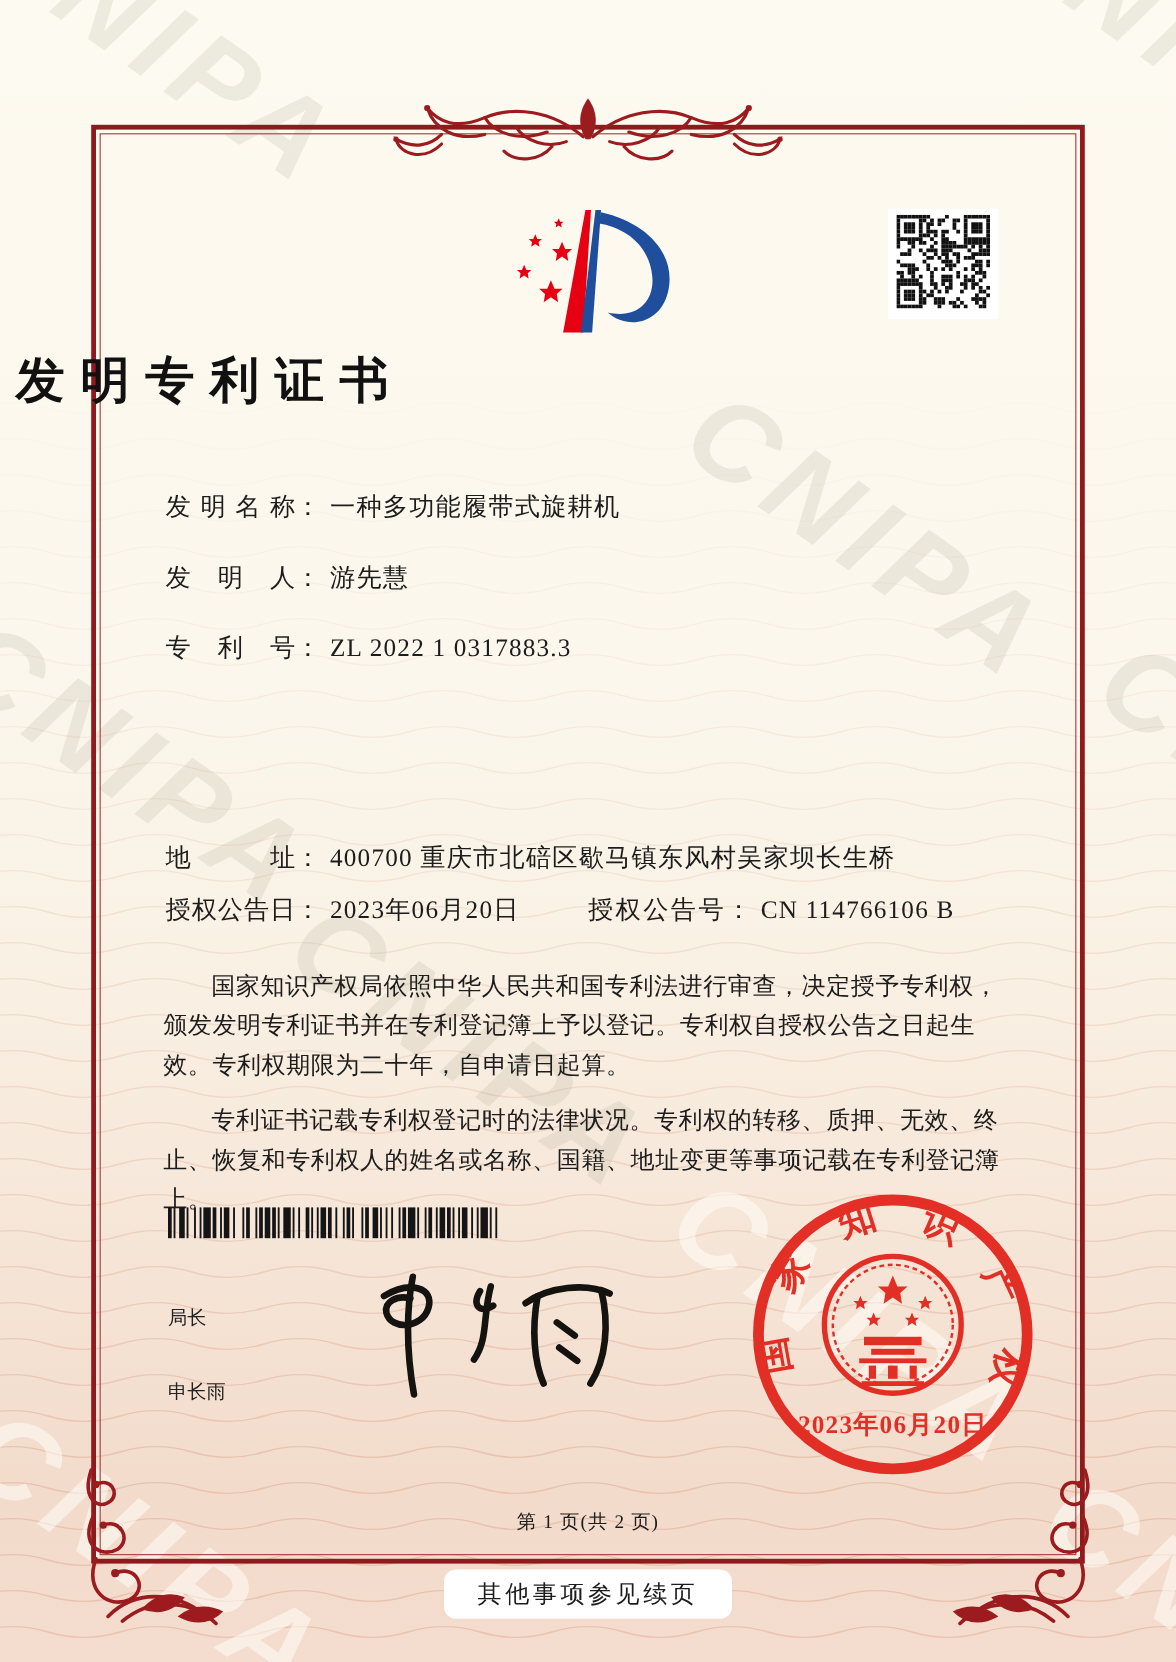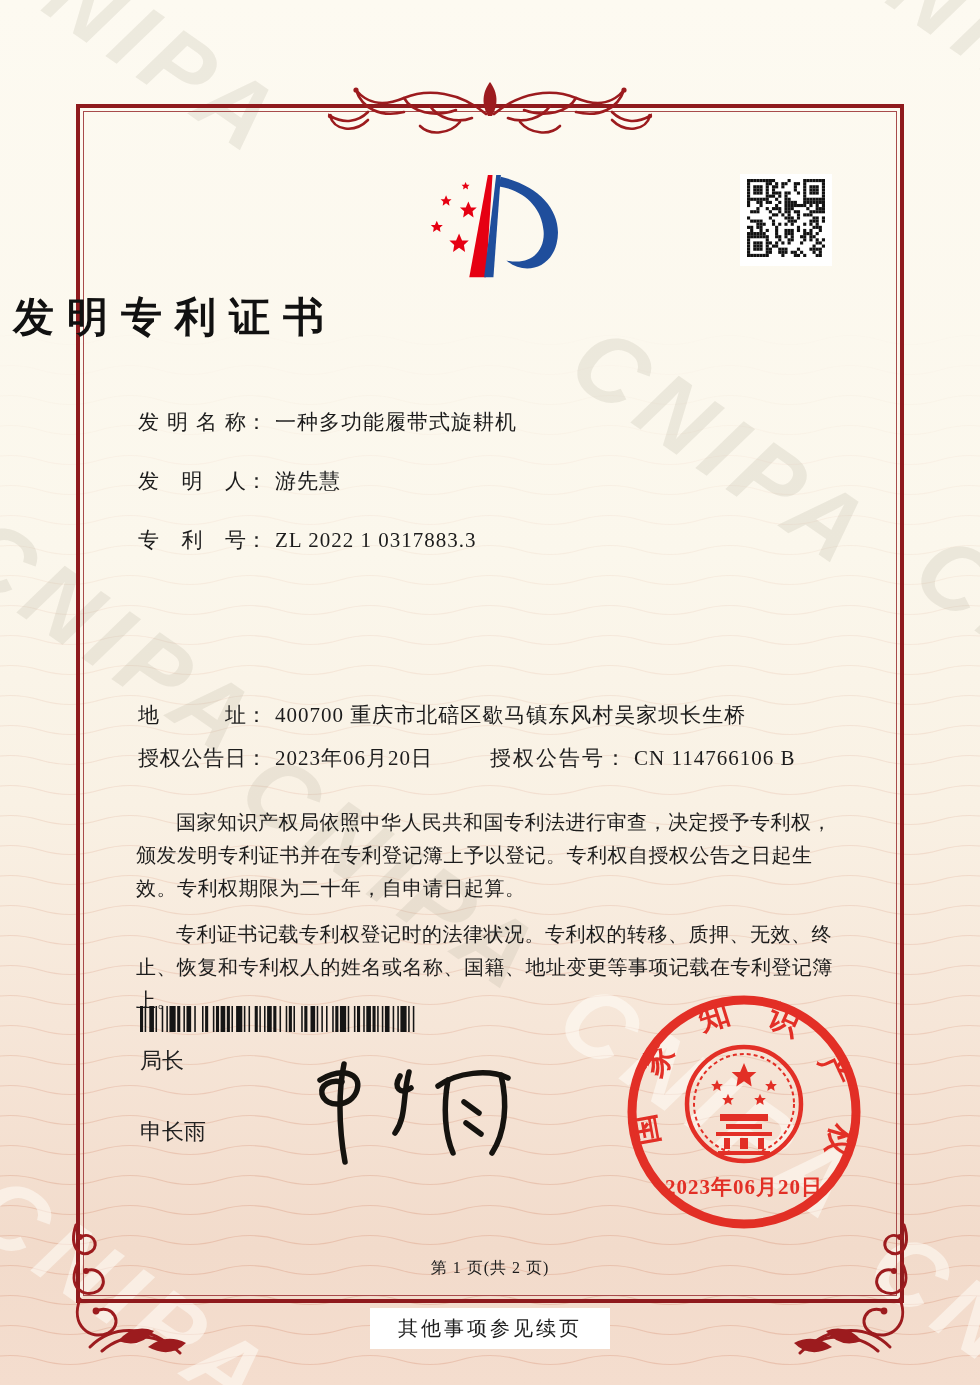--- a/index.html
+++ b/index.html
@@ -38,29 +38,29 @@
   .colon{display:inline-block;margin-right:8px;}
   .row .val{letter-spacing:1px;}
   .row2col .col2{position:absolute;left:352px;top:0;white-space:nowrap;}
   .row2col .col2 .flabel{width:auto;letter-spacing:2px;}
   
   .paras{position:absolute;left:136px;top:806px;width:714px;font-size:20px;line-height:33px;}
   .paras p{margin:0 0 13px 0;text-indent:2em;letter-spacing:0.5px;}
   
   .barcode{position:absolute;left:140px;top:1006px;height:26px;}
   
-  .director{position:absolute;left:140px;top:1046px;font-family:Liberation Serif, serif;font-size:22px;color:#222;}
+  .director{position:absolute;left:140px;top:1088px;font-family:Liberation Serif, serif;font-size:16px;color:#222;}
   .director .line2{margin-top:41px;}
   .signature{position:absolute;left:282px;top:1050px;}
   
   .seal{position:absolute;left:620px;top:988px;opacity:0.95;}
   
   .page-info{position:absolute;left:0;right:0;top:1258px;text-align:center;font-size:16px;letter-spacing:1px;}
   .continuation{position:absolute;left:50%;top:1308px;transform:translateX(-50%);
-    background:#ffffff;padding:7px 28px;font-size:20px;letter-spacing:3px;white-space:nowrap;}
+    background:#ffffff;padding:7px 28px;font-size:20px;letter-spacing:3px;white-space:nowrap;border-radius:10px;}
 </style>
 </head>
 <body>
 
 <div class="page">
 
   <svg id="waves">
       <path d="M-20 340 q30 -9 60 0 q30 9 60 0 q30 -9 60 0 q30 9 60 0 q30 -9 60 0 q30 9 60 0 q30 -9 60 0 q30 9 60 0 q30 -9 60 0 q30 9 60 0 q30 -9 60 0 q30 9 60 0 q30 -9 60 0 q30 9 60 0 q30 -9 60 0 q30 9 60 0 q30 -9 60 0 q30 9 60 0" fill="none" stroke="#d4886b" stroke-opacity="0.015" stroke-width="1.1"></path>
       <path d="M-20 370 q30 -9 60 0 q30 9 60 0 q30 -9 60 0 q30 9 60 0 q30 -9 60 0 q30 9 60 0 q30 -9 60 0 q30 9 60 0 q30 -9 60 0 q30 9 60 0 q30 -9 60 0 q30 9 60 0 q30 -9 60 0 q30 9 60 0 q30 -9 60 0 q30 9 60 0 q30 -9 60 0 q30 9 60 0" fill="none" stroke="#d4886b" stroke-opacity="0.025" stroke-width="1.1"></path>
       <path d="M-20 400 q30 -9 60 0 q30 9 60 0 q30 -9 60 0 q30 9 60 0 q30 -9 60 0 q30 9 60 0 q30 -9 60 0 q30 9 60 0 q30 -9 60 0 q30 9 60 0 q30 -9 60 0 q30 9 60 0 q30 -9 60 0 q30 9 60 0 q30 -9 60 0 q30 9 60 0 q30 -9 60 0 q30 9 60 0" fill="none" stroke="#d4886b" stroke-opacity="0.035" stroke-width="1.1"></path>

